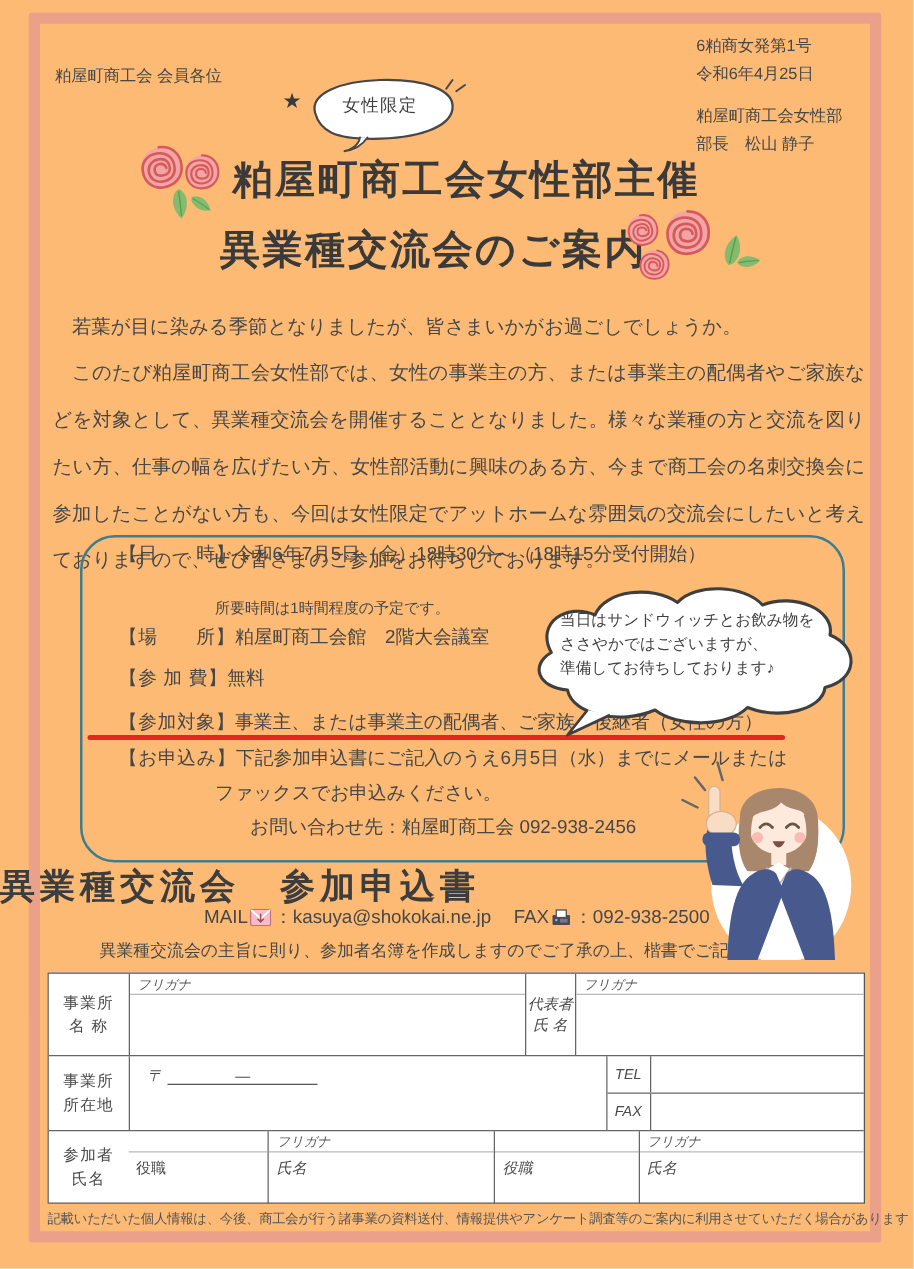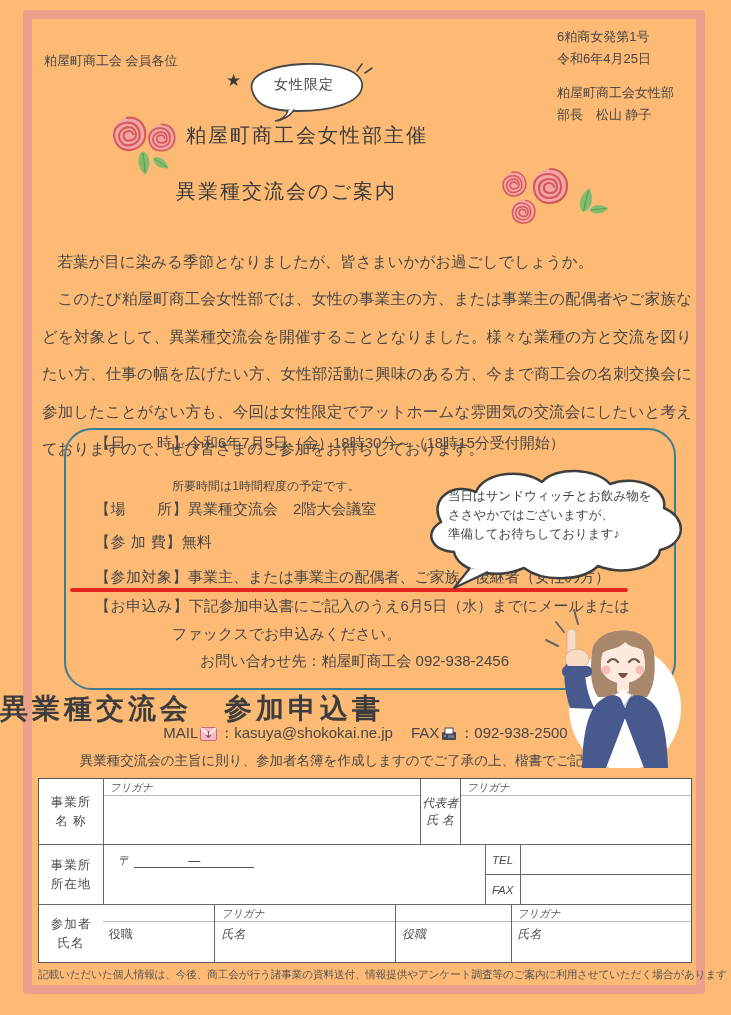--- a/index.html
+++ b/index.html
@@ -17,21 +17,21 @@
   .issue-block { left:557px; top:26px; font-size:13px; line-height:22px; white-space:nowrap; }
   .sender-block { left:557px; top:82px; font-size:13px; line-height:22px; white-space:nowrap; }
   .recipient { left:44px; top:52px; font-size:13px; }
 
   
   .badge { left:224px; top:56px; width:160px; height:70px; }
   .badge .txt { position:absolute; left:0; right:0; top:20px; text-align:center;
     font-size:14px; color:#3f3f3f; letter-spacing:1px; }
 
   
-  .title-line { font-weight:normal; color:#3a3a3a; font-size:20px; letter-spacing:2px; white-space:nowrap; }
+  .title-line { font-weight:bold; color:#3a3a3a; font-size:32px; letter-spacing:2px; white-space:nowrap; }
   .t1 { left:186px; top:122px; }
   .t2 { left:176px; top:178px; }
   .roses-left  { left:108px; top:114px; width:82px; height:66px; }
   .roses-right { left:498px; top:166px; width:120px; height:64px; }
 
   
   .body-text { left:42px; top:243px; width:650px; font-size:15.5px; line-height:37.4px;
     text-align:justify; color:#474747; }
   .body-text p { margin:0; text-indent:1em; }
 
@@ -180,21 +180,21 @@
     <p>このたび粕屋町商工会女性部では、女性の事業主の方、または事業主の配偶者やご家族などを対象として、異業種交流会を開催することとなりました。様々な業種の方と交流を図りたい方、仕事の幅を広げたい方、女性部活動に興味のある方、今まで商工会の名刺交換会に参加したことがない方も、今回は女性限定でアットホームな雰囲気の交流会にしたいと考えておりますので、ぜひ皆さまのご参加をお待ちしております。</p>
   </div>
 
   <div class="abs infobox"></div>
 
   <div class="abs irow r-datetime">
     <span class="lb">【日　　時】</span><span>令和6年7月5日（金）18時30分～（18時15分受付開始）</span>
   </div>
   <div class="abs irow r-note">所要時間は1時間程度の予定です。</div>
   <div class="abs irow r-place">
-    <span class="lb">【場　　所】</span><span>異業種交流会　2階大会議室</span>
+    <span class="lb">【場　　所】</span><span>粕屋町商工会館　2階大会議室</span>
   </div>
   <div class="abs irow r-fee">
     <span class="lb">【参 加 費】</span><span>無料</span>
   </div>
   <div class="abs irow r-target">
     <span class="lb">【参加対象】</span><span>事業主、または事業主の配偶者、ご家族、後継者（女性の方）</span>
   </div>
   <div class="abs redline"></div>
   <div class="abs irow r-apply">
     <span class="lb">【お申込み】</span><span>下記参加申込書にご記入のうえ6月5日（水）までにメールまたは</span>

